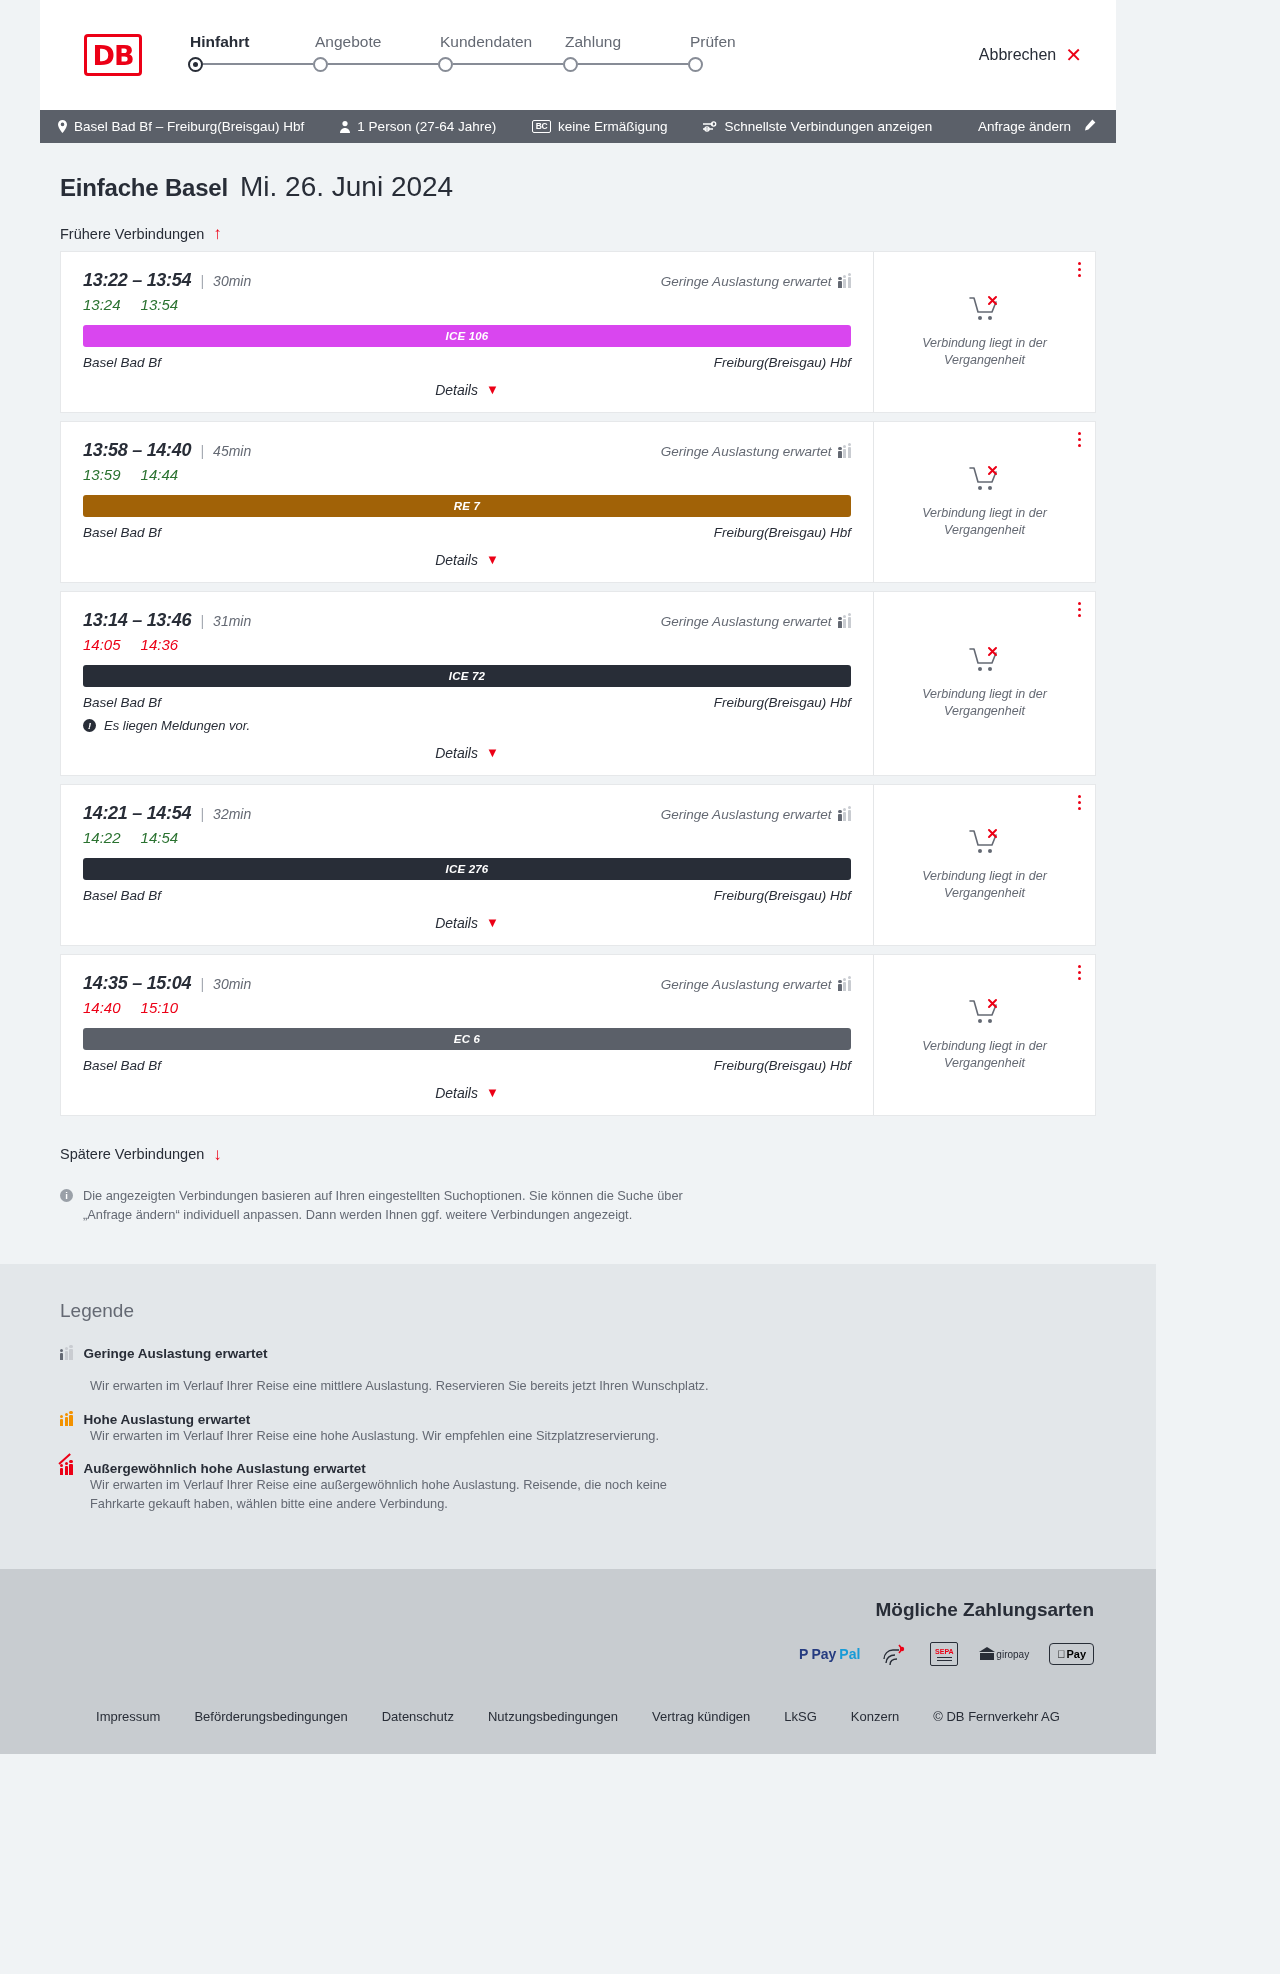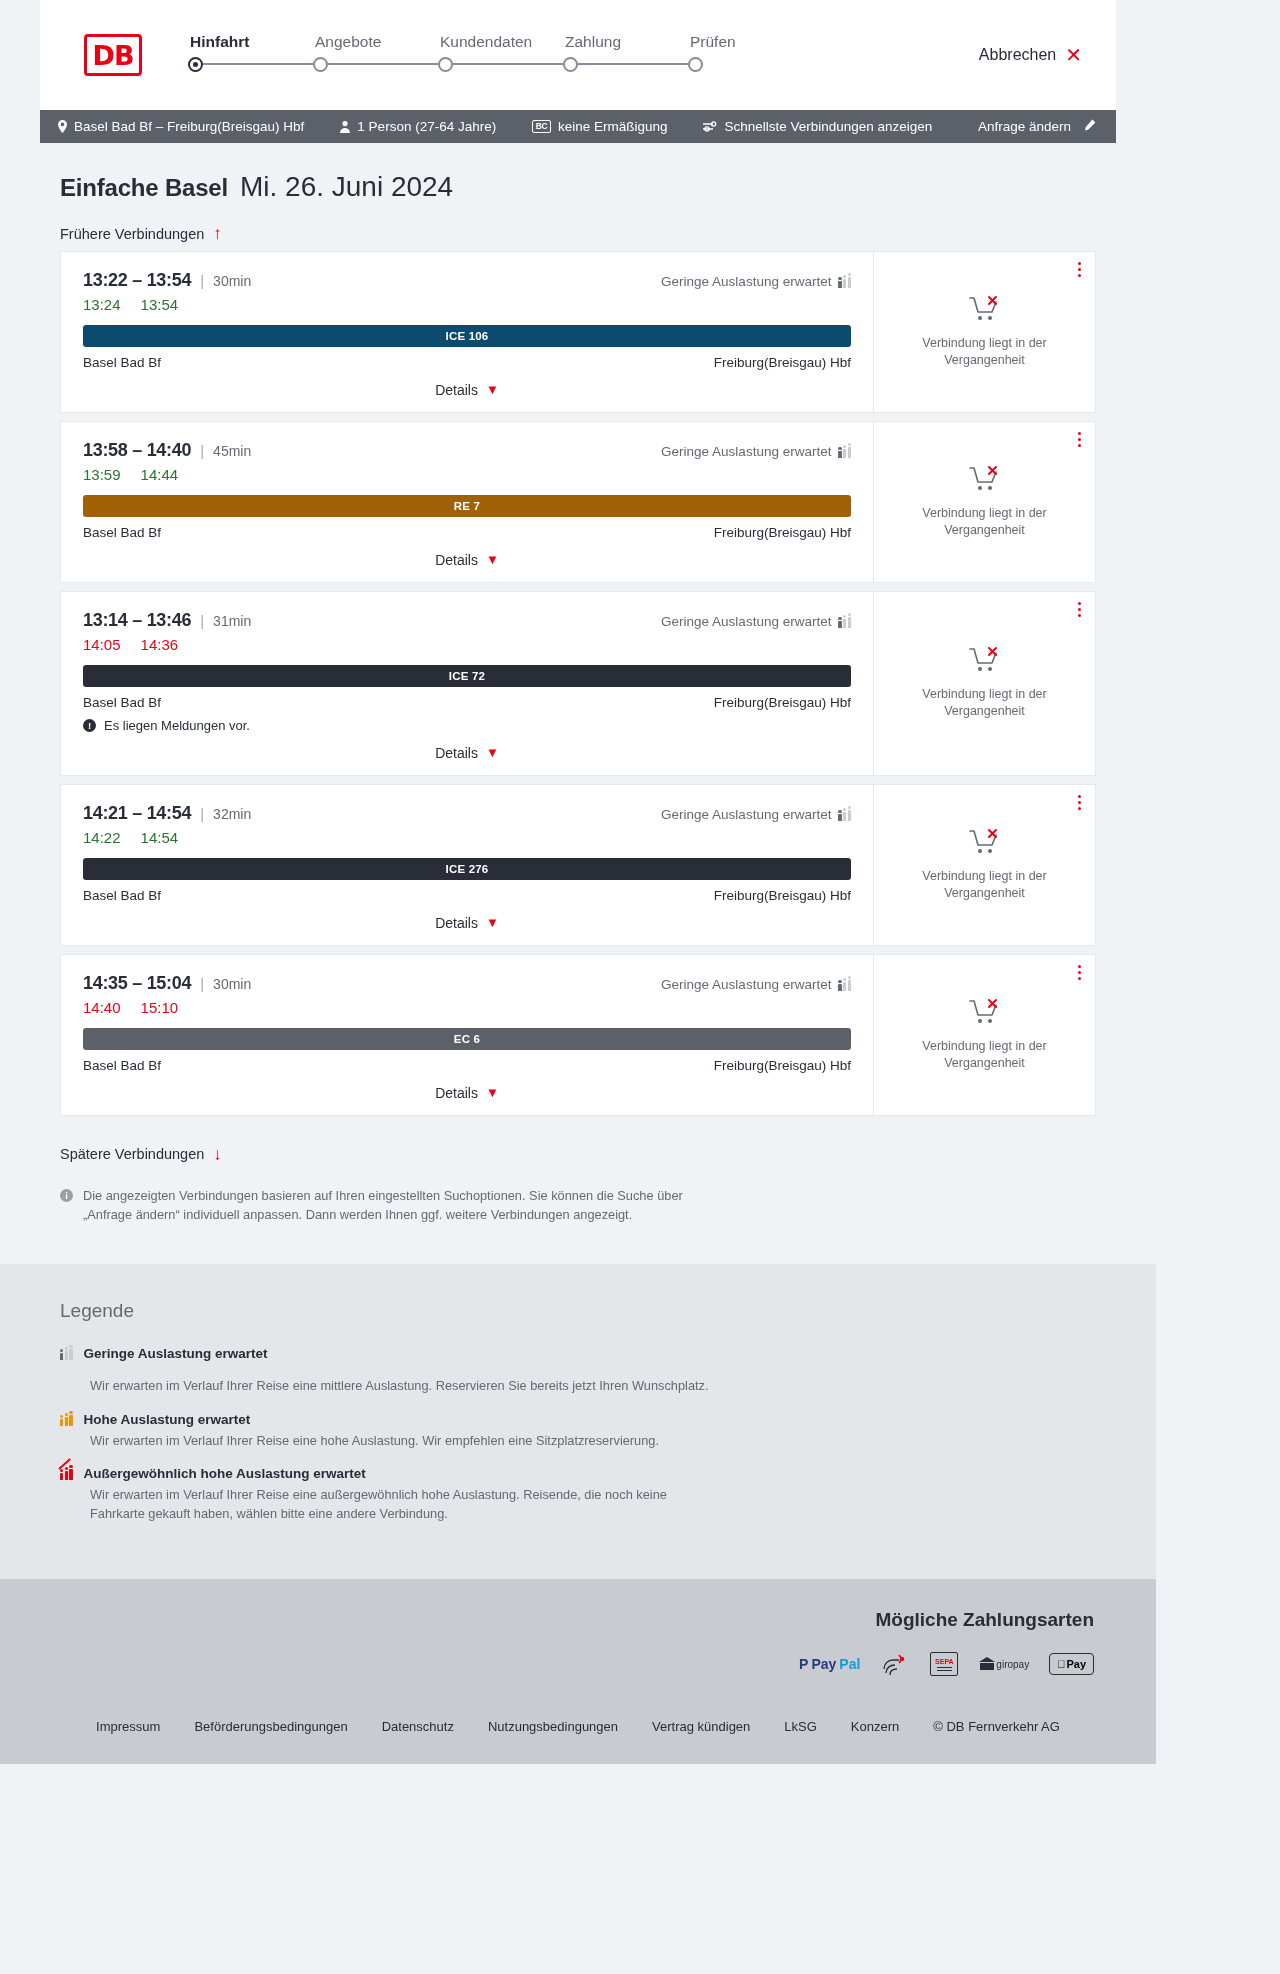--- a/index.html
+++ b/index.html
@@ -92,21 +92,21 @@
   .title-date { font-size: 28px; color: #282d37; font-weight: normal; }
 
   .nav-link {
     display: inline-flex; align-items: center; gap: 9px;
     font-size: 14.5px; color: #282d37; cursor: pointer;
     padding: 0 20px; margin-top: 22px;
   }
   .arrow-red { color: #ec0016; font-size: 17px; line-height: 1; }
 
   
-  .cards { margin: 8px 20px 0 20px; }
+  .cards { margin: 8px 20px 0 20px; font-style: italic; }
   .card {
     background: #fff;
     display: flex;
     margin-bottom: 8px;
     min-height: 130px;
     border: 1px solid #e6e8ea;
   }
   .card-main { flex: 1; padding: 18px 22px 14px 22px; position: relative; }
   .card-side {
     width: 222px; border-left: 1px solid #e4e6e8;
@@ -174,21 +174,21 @@
   }
 
   
   .legend-wrap { background: #e3e7ea; padding: 36px 0 40px 0; }
   .legend-inner { margin: 0 60px; }
   .legend-title { font-size: 19px; color: #646973; margin-bottom: 24px; }
   .legend-item { margin-bottom: 16px; }
   .legend-head { display: flex; align-items: center; gap: 11px; }
   .legend-label { font-size: 13.5px; font-weight: bold; color: #282d37; }
   .legend-desc {
-    font-size: 12.8px; color: #646973; margin-top: 5px; margin-left: 30px;
+    font-size: 12.8px; color: #646973; margin-left: 30px;
     line-height: 1.45; max-width: 620px;
   }
 
   
   .occ { display: inline-flex; align-items: flex-end; gap: 1.5px; height: 13px; }
   .occ span { display: block; width: 3.2px; border-radius: 1px 1px 0 0; position: relative; }
   .occ span::before {
     content: ""; position: absolute; top: -4px; left: 0;
     width: 3.2px; height: 3.2px; border-radius: 50%; background: inherit;
   }
@@ -355,21 +355,21 @@
                   <span class="b1"></span>
                   <span class="b2"></span>
                   <span class="b3"></span>
                 </span>
               </span>
             </div>
             <div class="row-real">
               <span class="real-green">13:24</span>
               <span class="real-green">13:54</span>
             </div>
-            <div class="train-bar" style="background:#0c4a6e">ICE 106</div>
+            <div class="train-bar" style="background:#d946ef">ICE 106</div>
             <div class="row-stations">
               <span>Basel Bad Bf</span>
               <span>Freiburg(Breisgau) Hbf</span>
             </div>
             <div class="details-row">
               <span>Details</span>
               <span class="chev">▼</span>
             </div>
           </div>
           <div class="card-side">

